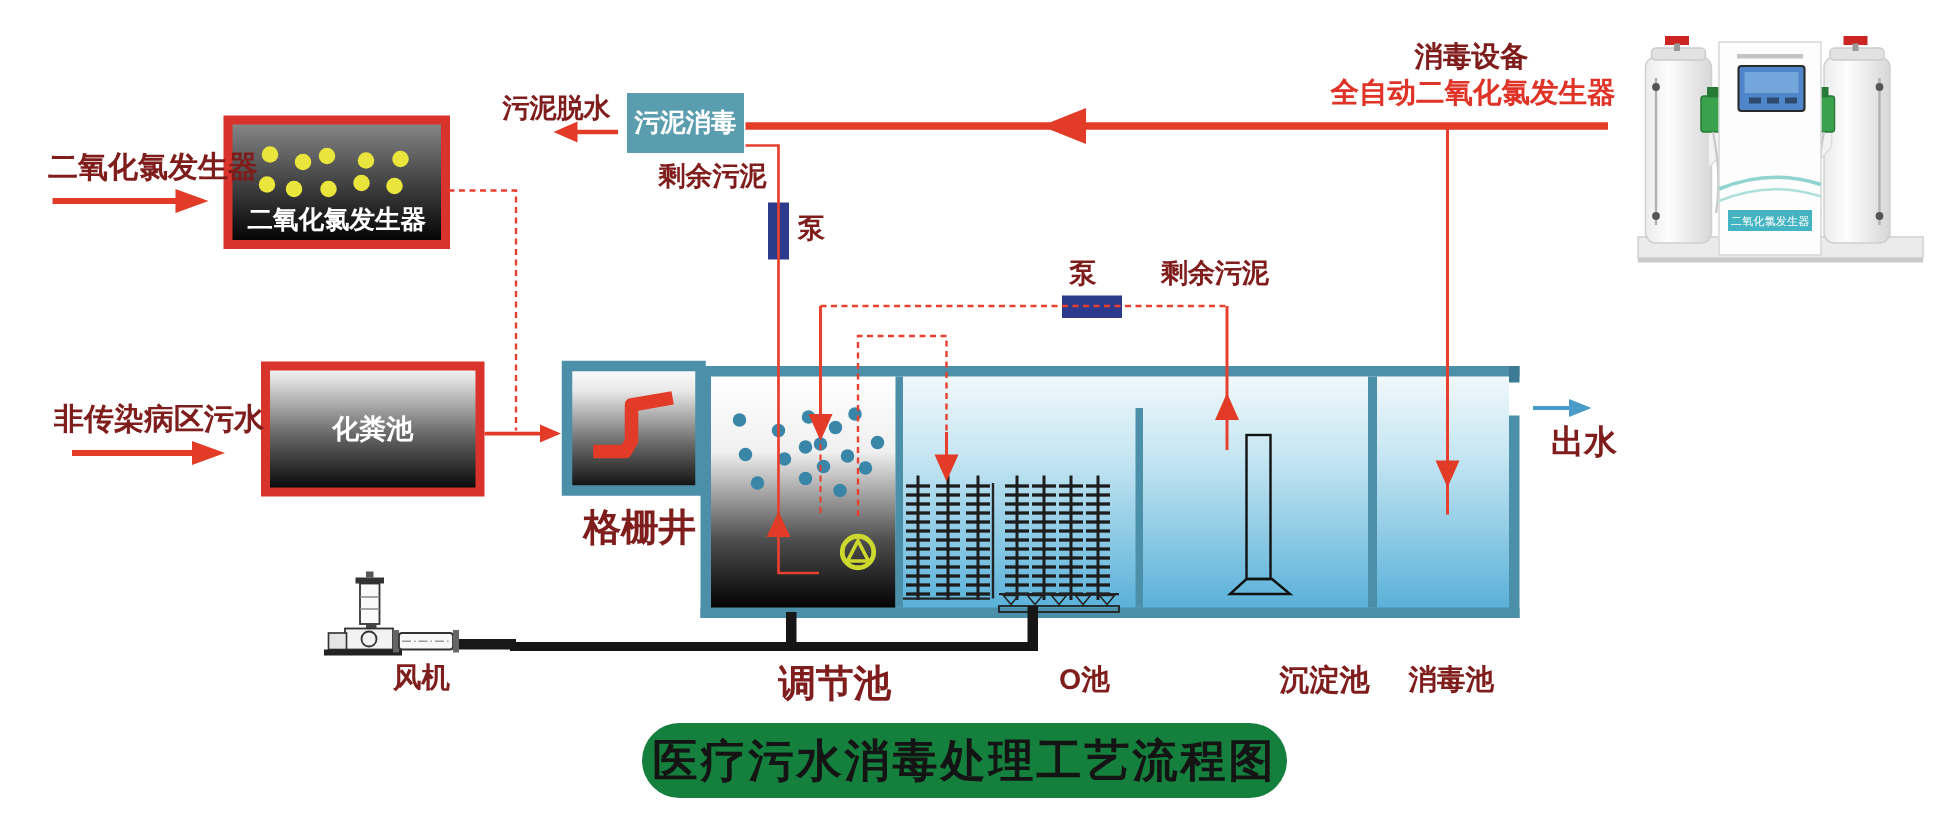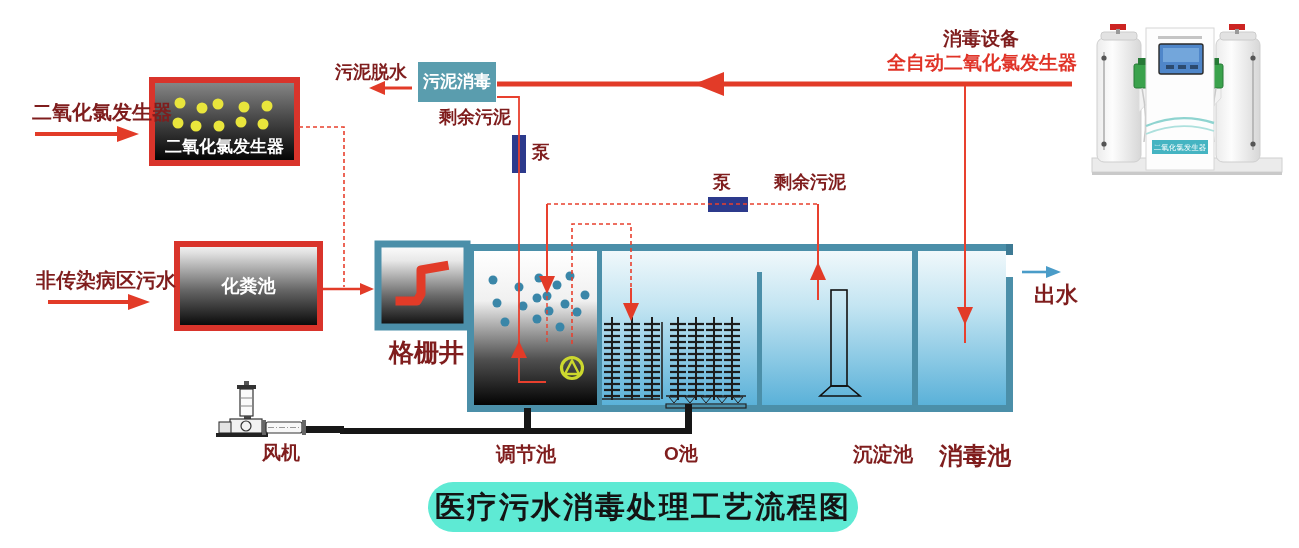--- a/index.html
+++ b/index.html
@@ -4,21 +4,21 @@
 <style>
   html,body{margin:0;padding:0;background:#fff;}
   .stage{position:relative;width:1299px;height:548px;background:#ffffff;overflow:hidden;
          font-family:"Liberation Sans","DejaVu Sans",sans-serif;}
   .stage svg{position:absolute;left:0;top:0;}
   .lbl{position:absolute;color:#7f1d1d;font-weight:700;white-space:nowrap;line-height:1;}
   .lbl.white{color:#ffffff;font-weight:700;font-family:Liberation Serif, serif;}
   .lbl.red{color:#e03327;}
   .ctr{text-align:center;}
   #title-pill{position:absolute;left:428px;top:482px;width:430px;height:50px;
-      background:#5eead4;border-radius:26px;display:flex;align-items:center;justify-content:center;}
+      background:#15803d;border-radius:26px;display:flex;align-items:center;justify-content:center;}
   #title-pill span{font-size:30px;font-weight:700;color:#141414;letter-spacing:2px;}
 </style>
 </head>
 <body>
 
 <div class="stage">
 
 <svg width="1299" height="548" viewBox="0 0 1299 548">
   <defs>
     <linearGradient id="gPre" x1="0" y1="0" x2="0" y2="1">
@@ -303,24 +303,24 @@
 <span class="lbl" style="left:439px;top:108px;font-size:18px;">剩余污泥</span>
 <span class="lbl" style="left:532px;top:143px;font-size:18px;">泵</span>
 <span class="lbl" style="left:943px;top:29px;font-size:19px;">消毒设备</span>
 <span class="lbl red" style="left:887px;top:53px;font-size:19px;">全自动二氧化氯发生器</span>
 <span class="lbl" style="left:713px;top:173px;font-size:18px;">泵</span>
 <span class="lbl" style="left:774px;top:173px;font-size:18px;">剩余污泥</span>
 <span class="lbl" style="left:36px;top:270px;font-size:20px;">非传染病区污水</span>
 <span class="lbl white ctr" style="left:177px;top:277px;width:143px;font-size:18px;">化粪池</span>
 <span class="lbl" style="left:389px;top:340px;font-size:25px;">格栅井</span>
 <span class="lbl" style="left:262px;top:443px;font-size:19px;">风机</span>
-<span class="lbl" style="left:496px;top:444px;font-size:20px;">调节池</span>
+<span class="lbl" style="left:519px;top:444px;font-size:25px;">调节池</span>
 <span class="lbl" style="left:610px;top:444px;font-size:15px;margin-top:44px;">A池</span>
-<span class="lbl" style="left:664px;top:444px;font-size:19px;">O池</span>
+<span class="lbl" style="left:706px;top:444px;font-size:19px;">O池</span>
 <span class="lbl" style="left:853px;top:444px;font-size:20px;">沉淀池</span>
-<span class="lbl" style="left:939px;top:444px;font-size:24px;">消毒池</span>
+<span class="lbl" style="left:939px;top:444px;font-size:19px;">消毒池</span>
 <span class="lbl" style="left:1034px;top:284px;font-size:22px;">出水</span>
 
 <div id="title-pill">
   <span>医疗污水消毒处理工艺流程图</span>
 </div>
 
 </div>
 
 </body></html>

